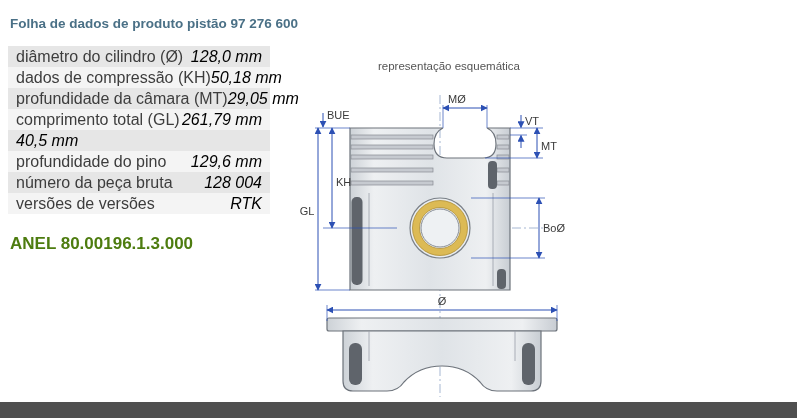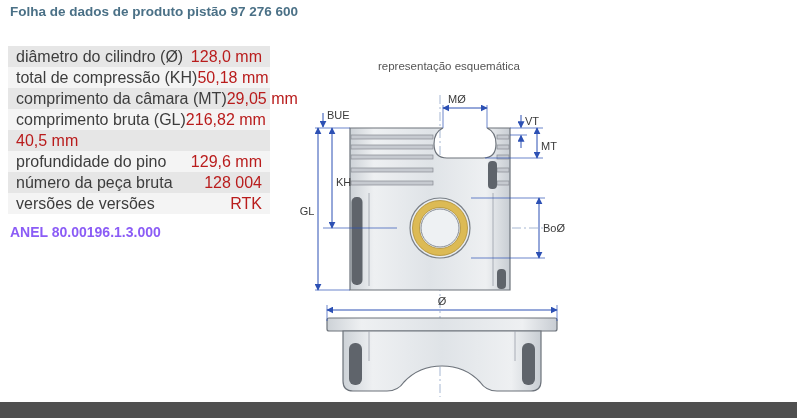--- a/index.html
+++ b/index.html
@@ -3,38 +3,38 @@
 <meta charset="utf-8">
 <style>
   html,body{margin:0;padding:0;}
   body{
     width:797px;height:418px;position:relative;overflow:hidden;
     background:#ffffff;
     font-family:"Liberation Sans", sans-serif;
     -webkit-font-smoothing:antialiased;
   }
   .page-title{
-    position:absolute;left:10px;top:4px;
+    position:absolute;left:10px;top:16px;
     font-size:13.5px;font-weight:bold;color:#4a7086;
   }
   .spec-table{
     position:absolute;left:8px;top:46px;width:262px;
   }
   .spec-row{
     display:flex;justify-content:space-between;align-items:center;
     padding:3px 8px;height:15px;
     font-size:16px;color:#3d3d3d;line-height:15px;
   }
   .spec-row:nth-child(odd){background:#e6e6e6;}
   .spec-row:nth-child(even){background:#f4f4f4;}
   .spec-label{white-space:nowrap;}
-  .spec-value{white-space:nowrap;color:#b91c1c;}
+  .spec-value{white-space:nowrap;color:#000000;font-style:italic;}
   .anel-link{
-    position:absolute;left:10px;top:224px;
-    font-size:14px;font-weight:bold;color:#8b5cf6;
+    position:absolute;left:10px;top:234px;
+    font-size:17px;font-weight:bold;color:#4d7c0f;
     text-decoration:none;cursor:pointer;
   }
   .diagram-caption{
     position:absolute;left:378px;top:60px;
     font-size:11.5px;color:#555;
   }
   .diagram-svg{
     position:absolute;left:285px;top:55px;width:500px;height:350px;
   }
   svg text{
@@ -57,30 +57,30 @@
 <body>
 
 <div class="page-title">Folha de dados de produto pistão 97 276 600</div>
 
 <div class="spec-table">
   <div class="spec-row">
     <span class="spec-label">diâmetro do cilindro (Ø)</span>
     <span class="spec-value">128,0 mm</span>
   </div>
   <div class="spec-row">
-    <span class="spec-label">total de compressão (KH)</span>
+    <span class="spec-label">dados de compressão (KH)</span>
     <span class="spec-value">50,18 mm</span>
   </div>
   <div class="spec-row">
-    <span class="spec-label">comprimento da câmara (MT)</span>
+    <span class="spec-label">profundidade da câmara (MT)</span>
     <span class="spec-value">29,05 mm</span>
   </div>
   <div class="spec-row">
-    <span class="spec-label">comprimento bruta (GL)</span>
-    <span class="spec-value">216,82 mm</span>
+    <span class="spec-label">comprimento total (GL)</span>
+    <span class="spec-value">261,79 mm</span>
   </div>
   <div class="spec-row">
     <span class="spec-value">40,5 mm</span>
   </div>
   <div class="spec-row">
     <span class="spec-label">profundidade do pino</span>
     <span class="spec-value">129,6 mm</span>
   </div>
   <div class="spec-row">
     <span class="spec-label">número da peça bruta</span>

